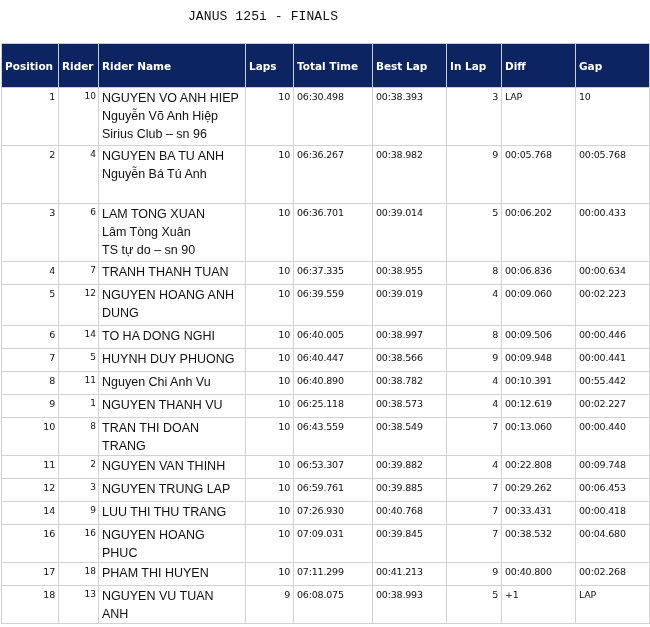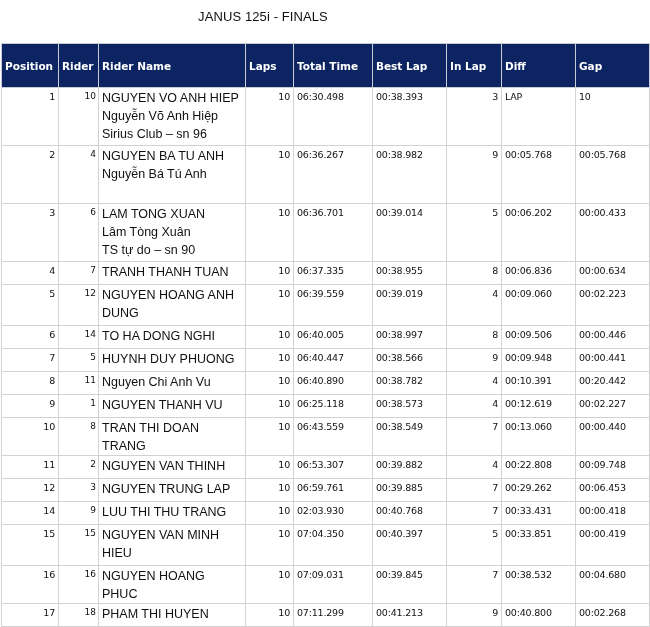--- a/index.html
+++ b/index.html
@@ -1,17 +1,17 @@
 <!DOCTYPE html>
 <html><head>
   <meta charset="utf-8">
   <style>
     html, body { margin:0; padding:0; background:#ffffff; }
     body { width:650px; height:627px; position:relative; overflow:hidden; font-family:"DejaVu Sans", sans-serif; }
-    .title { position:absolute; top:9px; left:0; width:526px; text-align:center; font-family:Liberation Sans, sans-serif; font-size:13px; color:#111; letter-spacing:0.1px; }
+    .title { position:absolute; top:9px; left:0; width:526px; text-align:center; font-family:Liberation Mono, monospace; font-size:13px; color:#111; letter-spacing:0.1px; }
     table { position:absolute; top:43px; left:1px; border-collapse:collapse; table-layout:fixed; width:648px; }
     th { background:#0c2461; color:#fff; font-family:"DejaVu Sans", sans-serif; font-weight:bold; font-size:10.5px; text-align:left; padding:13px 3px; height:17px; border:1.5px solid #c8ccd6; white-space:nowrap; overflow:hidden; }
     td { font-size:10px; color:#111; border:1px solid #d2d2d2; vertical-align:top; padding:2px 3px 0 3px; line-height:13px; white-space:nowrap; overflow:hidden; }
     td.r { text-align:right; }
     td.rider { text-align:right; font-size:9px; padding-top:2px; padding-right:2px; }
     td.name { font-family:"Liberation Sans", sans-serif; font-size:12.5px; line-height:18px; padding-top:1px; white-space:normal; }
     td.mono { font-family:"DejaVu Sans", sans-serif; font-size:9.5px; letter-spacing:-0.2px; }
     .name-line { display:block; }
   </style>
 </head>
@@ -145,21 +145,21 @@
         <td class="r mono">8</td>
         <td class="rider">11</td>
         <td class="name">
           <span class="name-line">Nguyen Chi Anh Vu</span>
         </td>
         <td class="r mono">10</td>
         <td class="mono">06:40.890</td>
         <td class="mono">00:38.782</td>
         <td class="r mono">4</td>
         <td class="mono">00:10.391</td>
-        <td class="mono">00:20.442</td>
+        <td class="mono">00:55.442</td>
       </tr>
       <tr style="height: 23px;">
         <td class="r mono">9</td>
         <td class="rider">1</td>
         <td class="name">
           <span class="name-line">NGUYEN THANH VU</span>
         </td>
         <td class="r mono">10</td>
         <td class="mono">06:25.118</td>
         <td class="mono">00:38.573</td>
@@ -206,38 +206,25 @@
         <td class="mono">00:29.262</td>
         <td class="mono">00:06.453</td>
       </tr>
       <tr style="height: 23px;">
         <td class="r mono">14</td>
         <td class="rider">9</td>
         <td class="name">
           <span class="name-line">LUU THI THU TRANG</span>
         </td>
         <td class="r mono">10</td>
-        <td class="mono">02:03.930</td>
+        <td class="mono">07:26.930</td>
         <td class="mono">00:40.768</td>
         <td class="r mono">7</td>
         <td class="mono">00:33.431</td>
         <td class="mono">00:00.418</td>
-      </tr>
-      <tr style="height: 41px;">
-        <td class="r mono">15</td>
-        <td class="rider">15</td>
-        <td class="name">
-          <span class="name-line">NGUYEN VAN MINH HIEU</span>
-        </td>
-        <td class="r mono">10</td>
-        <td class="mono">07:04.350</td>
-        <td class="mono">00:40.397</td>
-        <td class="r mono">5</td>
-        <td class="mono">00:33.851</td>
-        <td class="mono">00:00.419</td>
       </tr>
       <tr style="height: 23px;">
         <td class="r mono">16</td>
         <td class="rider">16</td>
         <td class="name">
           <span class="name-line">NGUYEN HOANG PHUC</span>
         </td>
         <td class="r mono">10</td>
         <td class="mono">07:09.031</td>
         <td class="mono">00:39.845</td>

